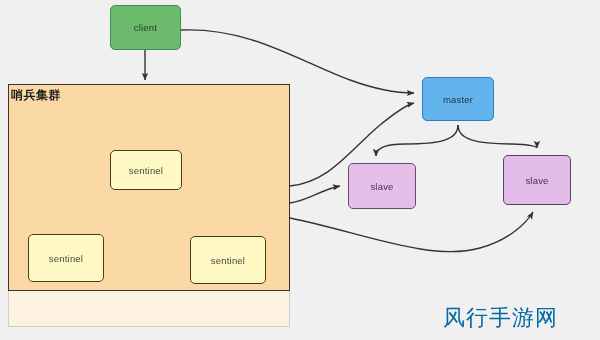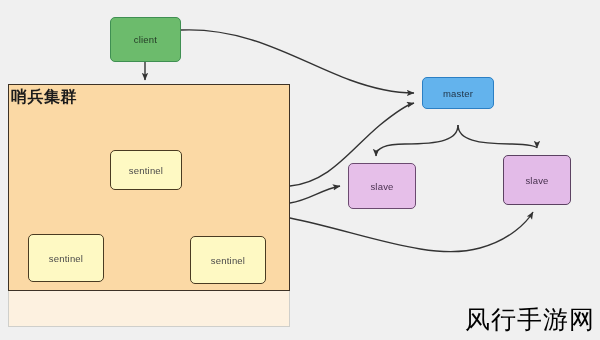--- a/index.html
+++ b/index.html
@@ -17,24 +17,24 @@
     box-sizing:border-box;
     display:flex;align-items:center;justify-content:center;
     border-radius:5px;
     font-size:9.5px;
     letter-spacing:.2px;
     z-index:5;
   }
   .node-label{pointer-events:none;}
   .n-client{
     left:110px;top:5px;width:71px;height:45px;
-    background:#6cbb6c;border:1.4px solid #3f8f52;color:#243b27;margin-top:12px;
+    background:#6cbb6c;border:1.4px solid #3f8f52;color:#243b27;
   }
   .n-master{
-    left:422px;top:77px;width:72px;height:32px;
+    left:422px;top:77px;width:72px;height:44px;
     background:#63b3ed;border:1.6px solid #2b7fc4;color:#21364a;
   }
   .n-slave1{
     left:348px;top:163px;width:68px;height:46px;
     background:#e6bfe9;border:1.6px solid #6b4a70;color:#4a3150;
   }
   .n-slave2{
     left:503px;top:155px;width:68px;height:50px;
     background:#e3bbe8;border:1.8px solid #5c4262;color:#46304d;
   }
@@ -58,26 +58,26 @@
     left:8px;top:291px;width:282px;height:36px;
     background:#fdf1e0;
     border-left:1.5px solid #cfcfcb;
     border-right:1.5px solid #cfcfcb;
     border-bottom:1.5px solid #cfcfcb;
     box-sizing:border-box;
     z-index:1;
   }
   .cluster-title{
     position:absolute;left:11px;top:87px;
-    font-size:16px;font-weight:bold;color:#1c1c1c;
+    font-size:12px;font-weight:bold;color:#1c1c1c;
     z-index:4;letter-spacing:.5px;
   }
   .watermark{
-    position:absolute;left:465px;top:303px;
-    font-size:25px;color:#000000;
+    position:absolute;left:443px;top:303px;
+    font-size:22px;color:#0369a1;
     font-family:"DejaVu Sans",sans-serif;
     letter-spacing:1px;
     z-index:9;
     white-space:nowrap;
   }
 </style>
 </head>
 <body>
 
 <div id="stage">

